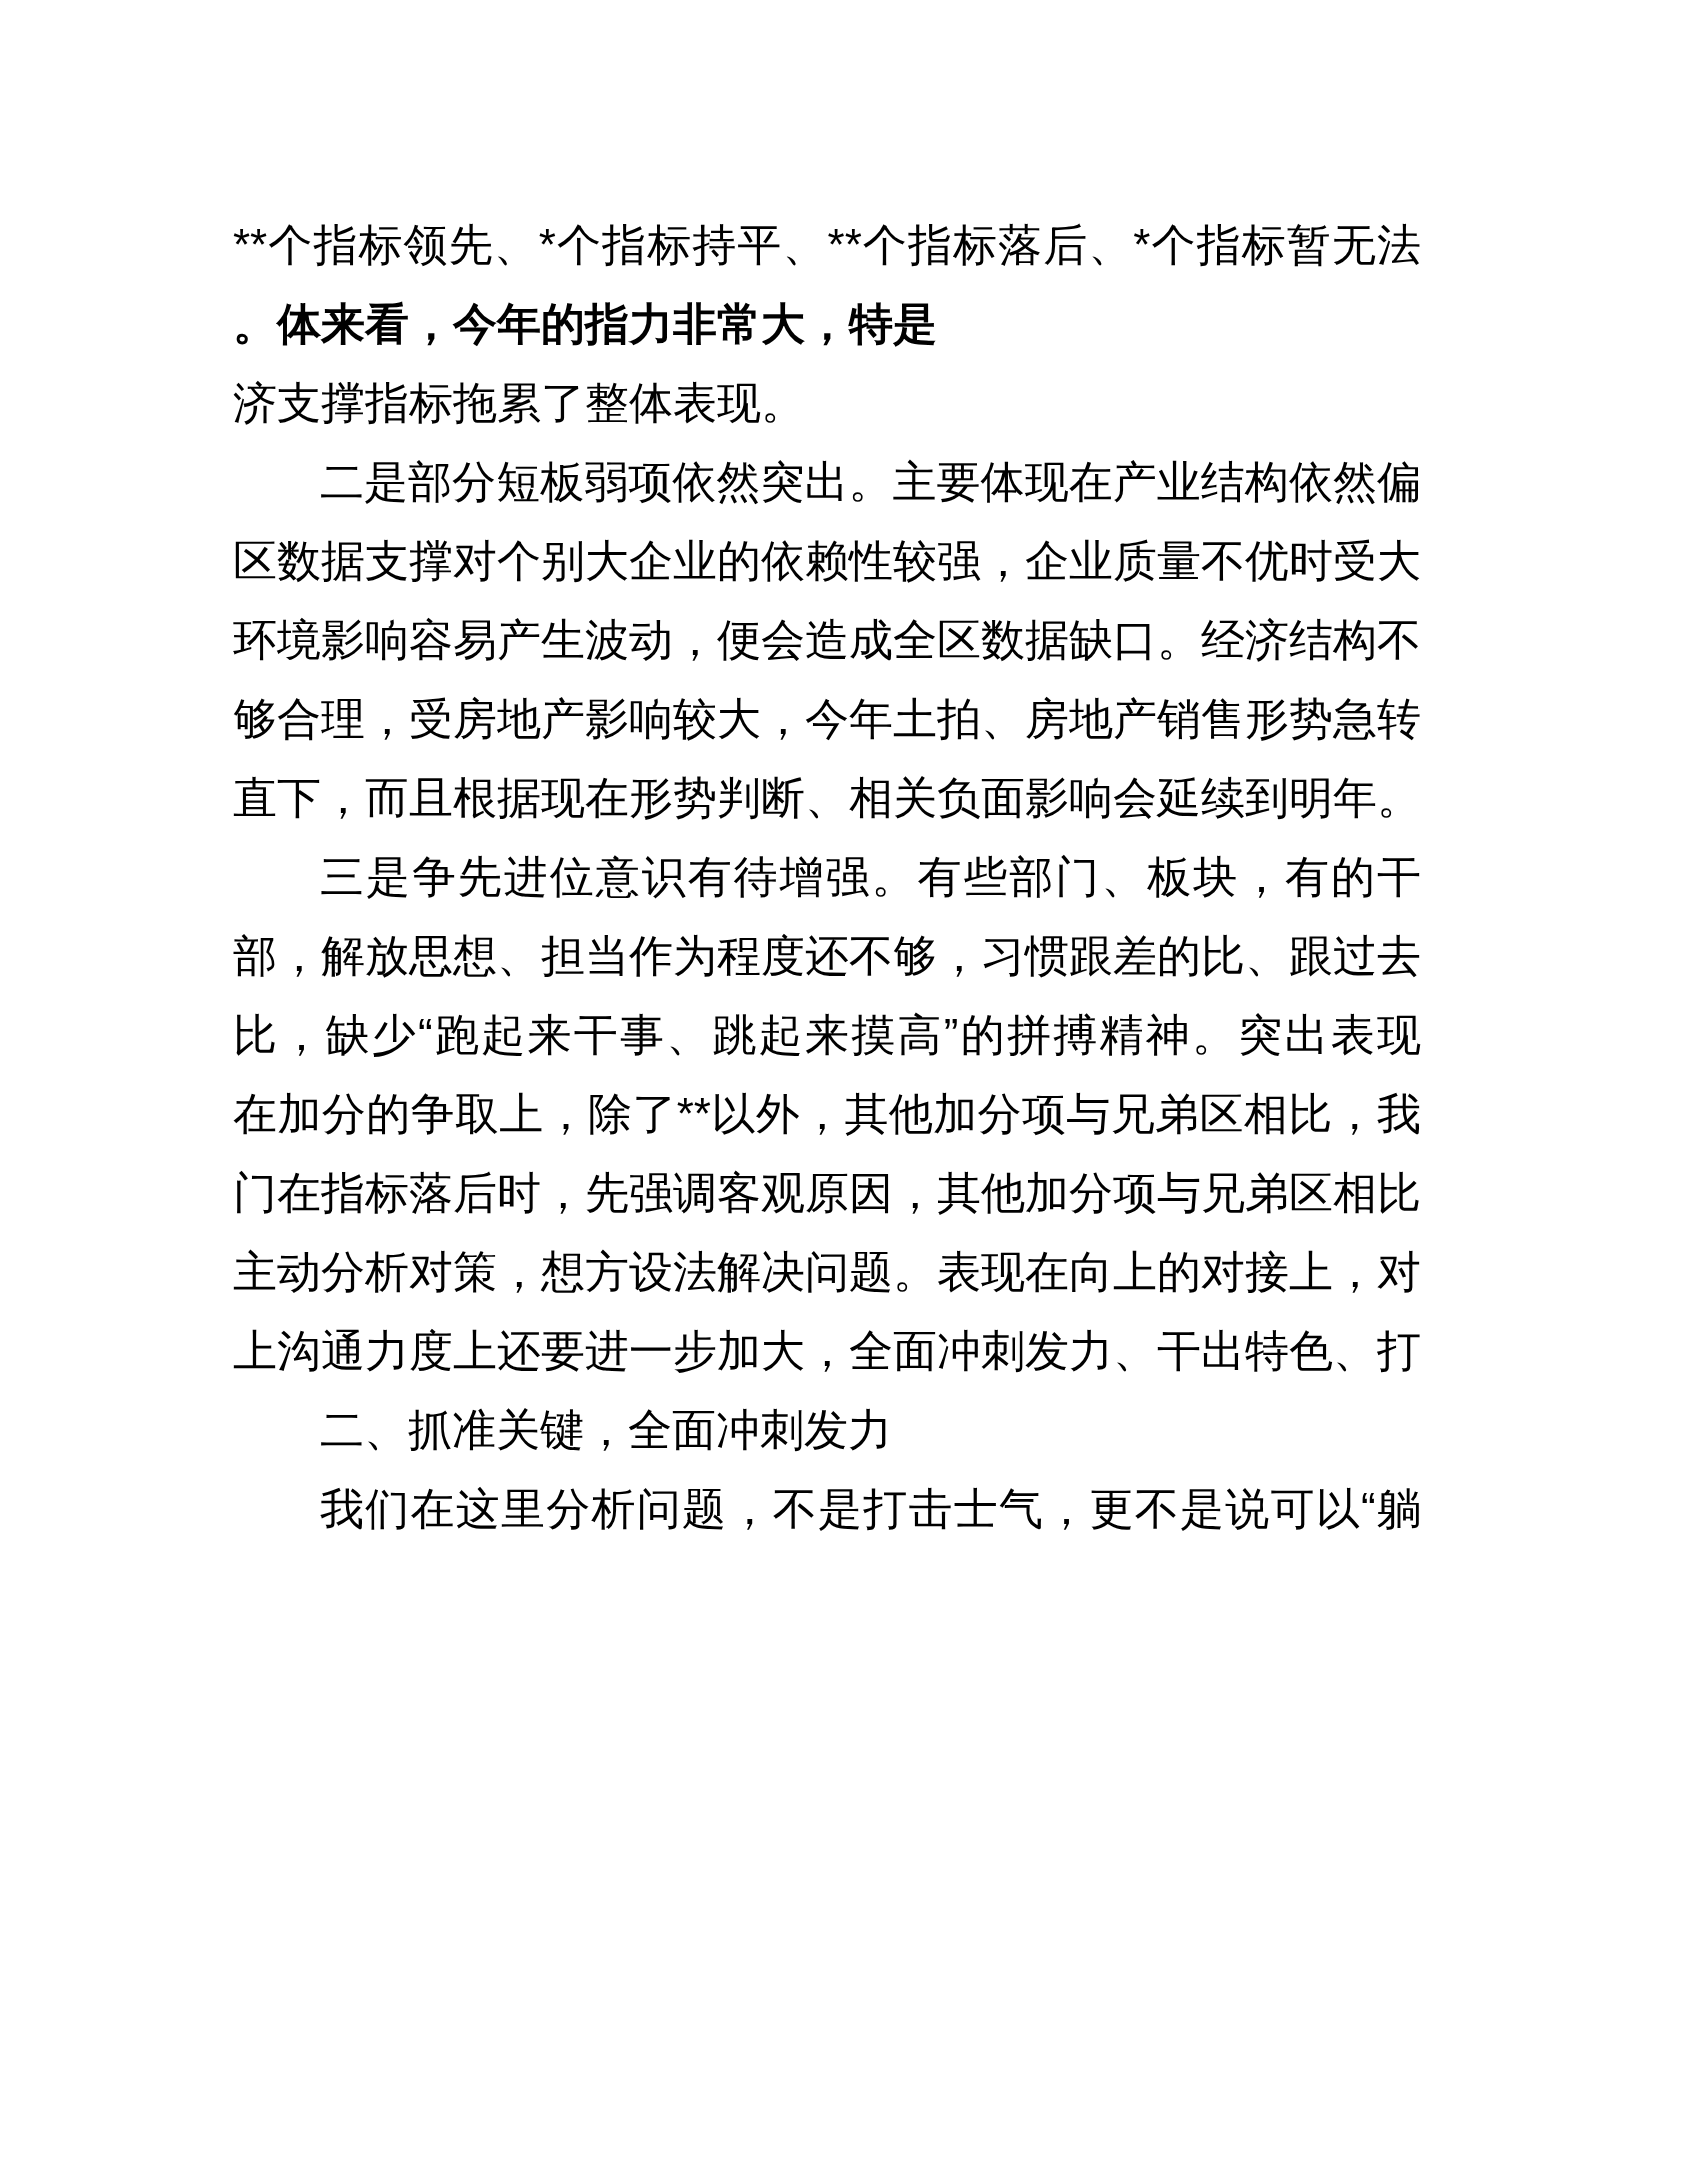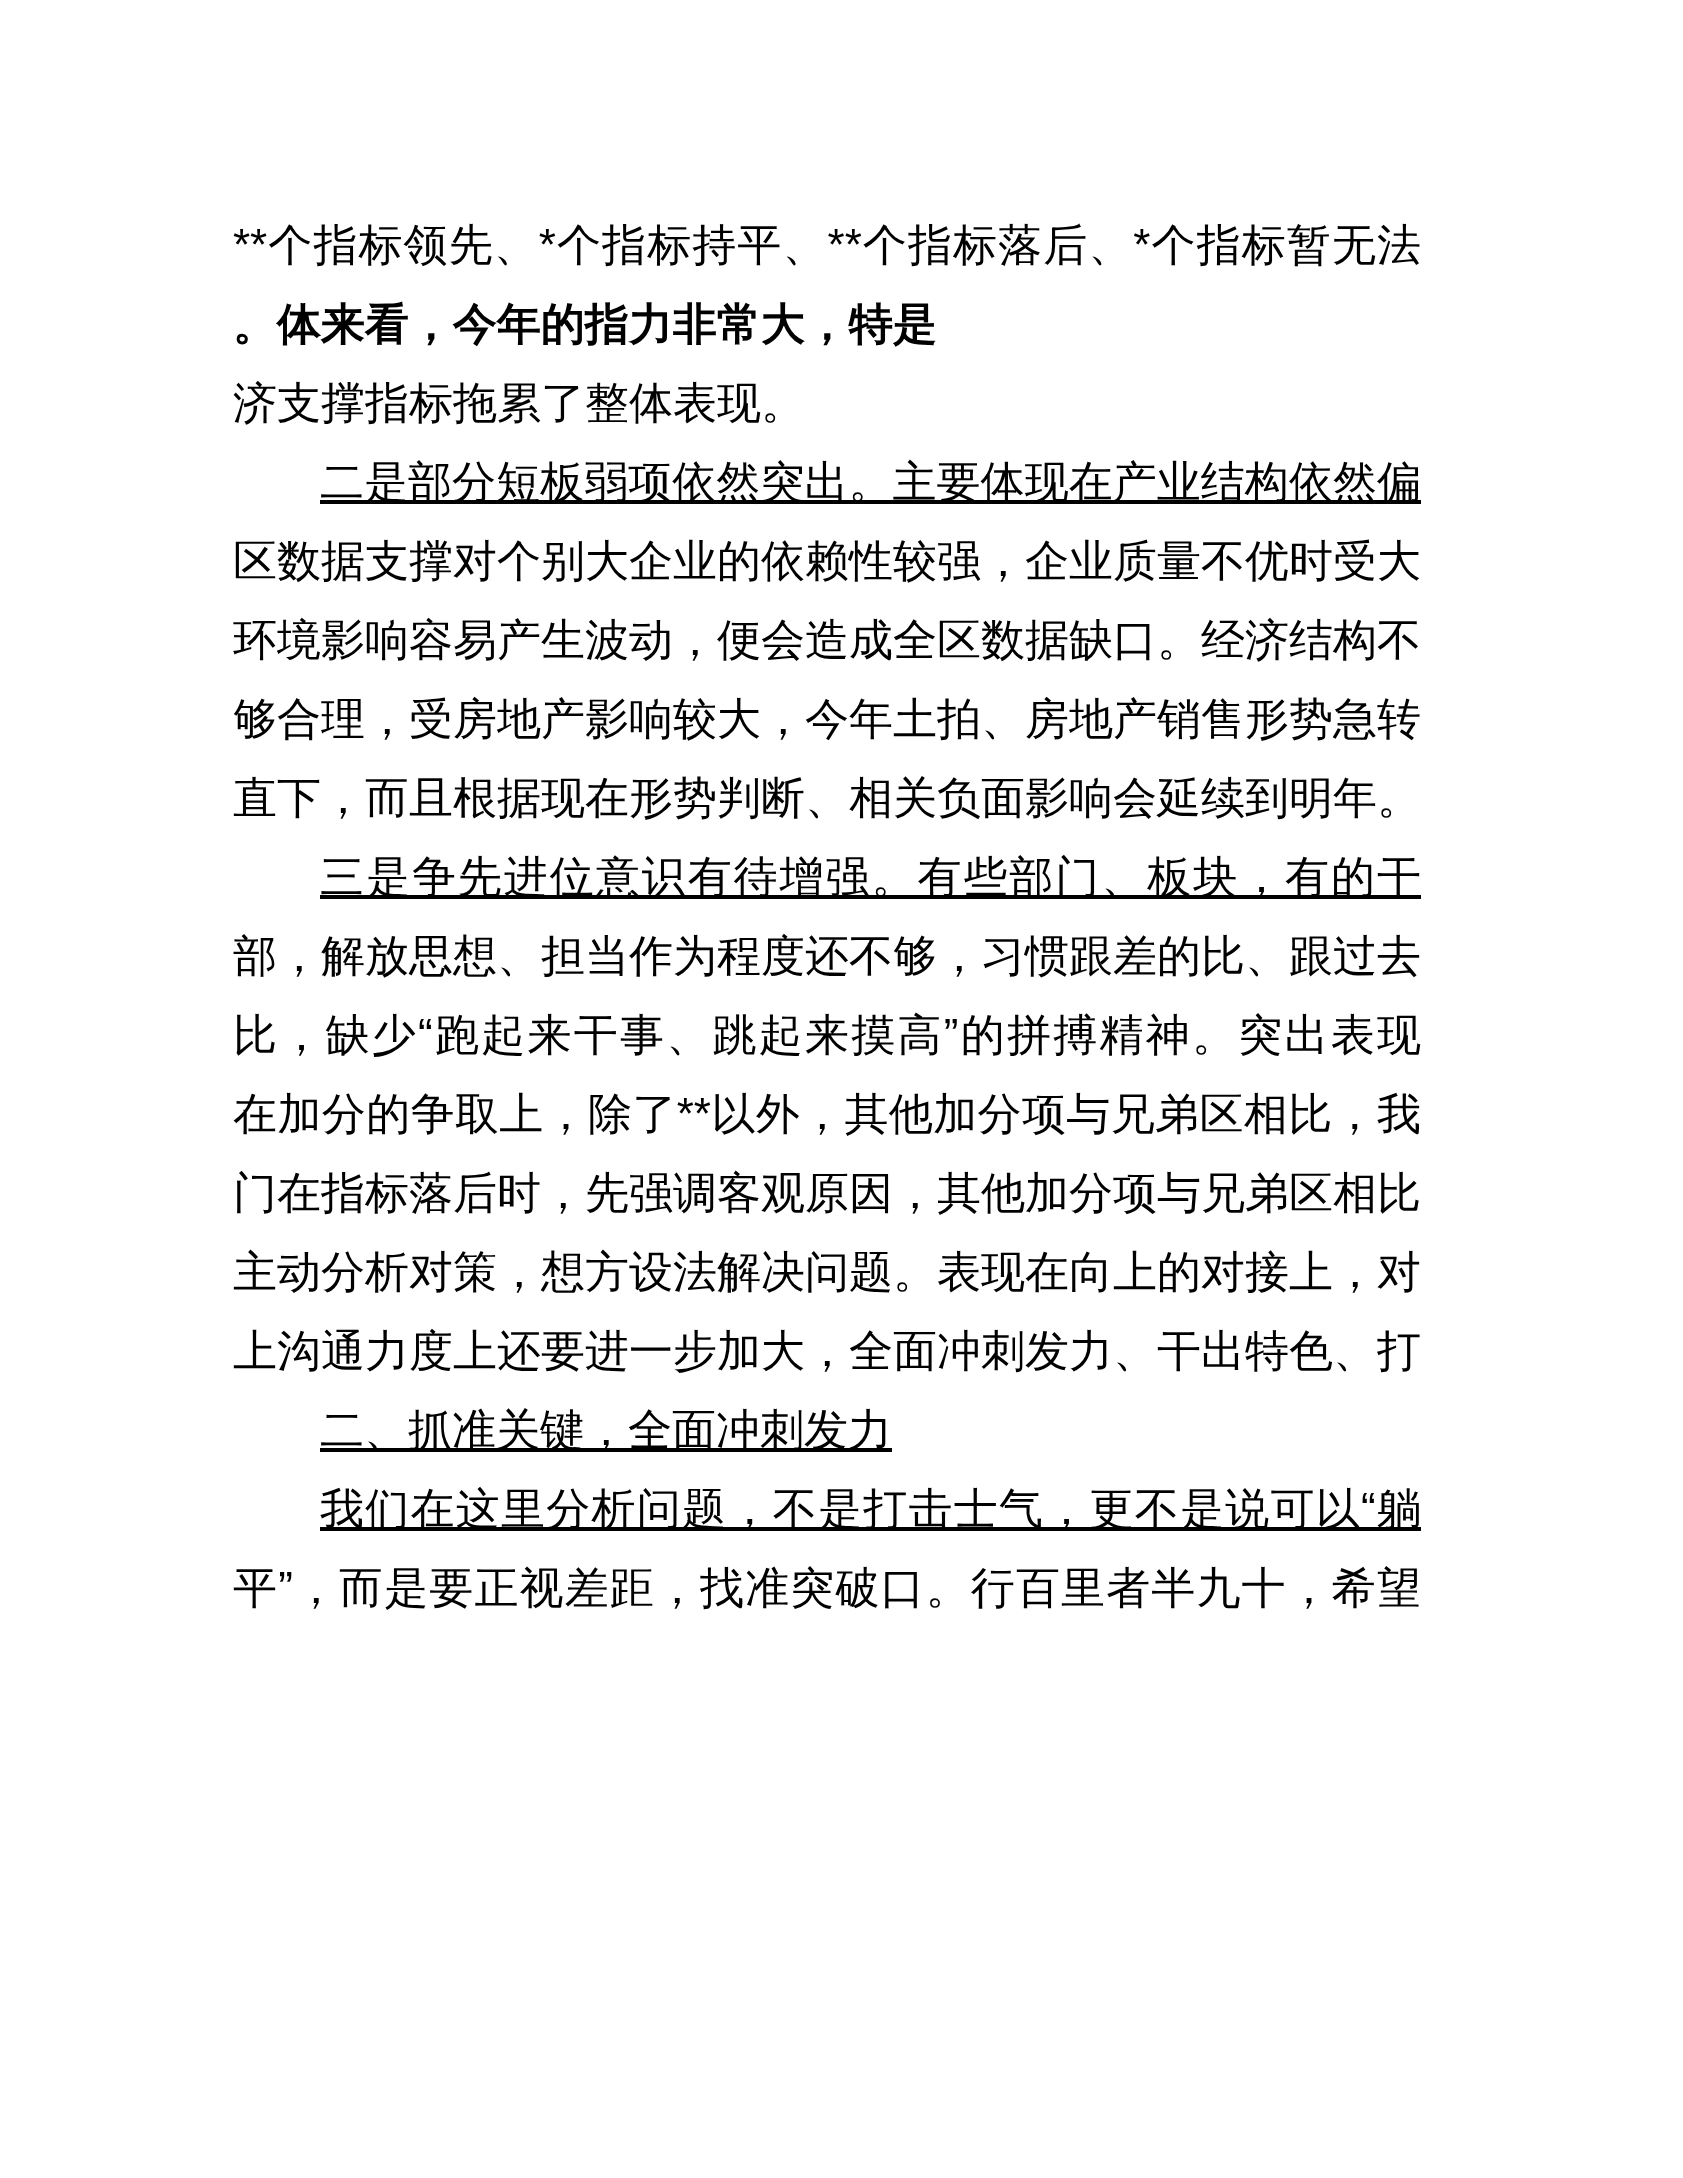--- a/index.html
+++ b/index.html
@@ -28,21 +28,20 @@
     white-space: normal;
     overflow: hidden;
   }
   
   .justify {
     text-align: justify;
     text-align-last: justify;
   }
   .indent {
     padding-left: 87px; 
-    text-decoration: underline;
   }
   
   .split {
     display: flex;
     justify-content: space-between;
     flex-direction: column;
   }
   .bold {
     font-weight: bold;
   }
@@ -71,16 +70,15 @@
   <div class="line justify">部，解放思想、担当作为程度还不够，习惯跟差的比、跟过去</div>
   <div class="line justify">比，缺少“跑起来干事、跳起来摸高”的拼搏精神。突出表现</div>
   <div class="line justify">在加分的争取上，除了**以外，其他加分项与兄弟区相比，我</div>
   <div class="line justify">门在指标落后时，先强调客观原因，其他加分项与兄弟区相比</div>
   <div class="line justify">主动分析对策，想方设法解决问题。表现在向上的对接上，对</div>
   <div class="line justify">上沟通力度上还要进一步加大，全面冲刺发力、干出特色、打造</div>
 
   <div class="line indent">二、抓准关键，全面冲刺发力</div>
 
   <div class="line justify indent">我们在这里分析问题，不是打击士气，更不是说可以“躺</div>
-  <div class="line justify">平”，而是要正视差距，找准突破口。行百里者半九十，希望</div>
 
 </div>
 
 
 </body></html>

